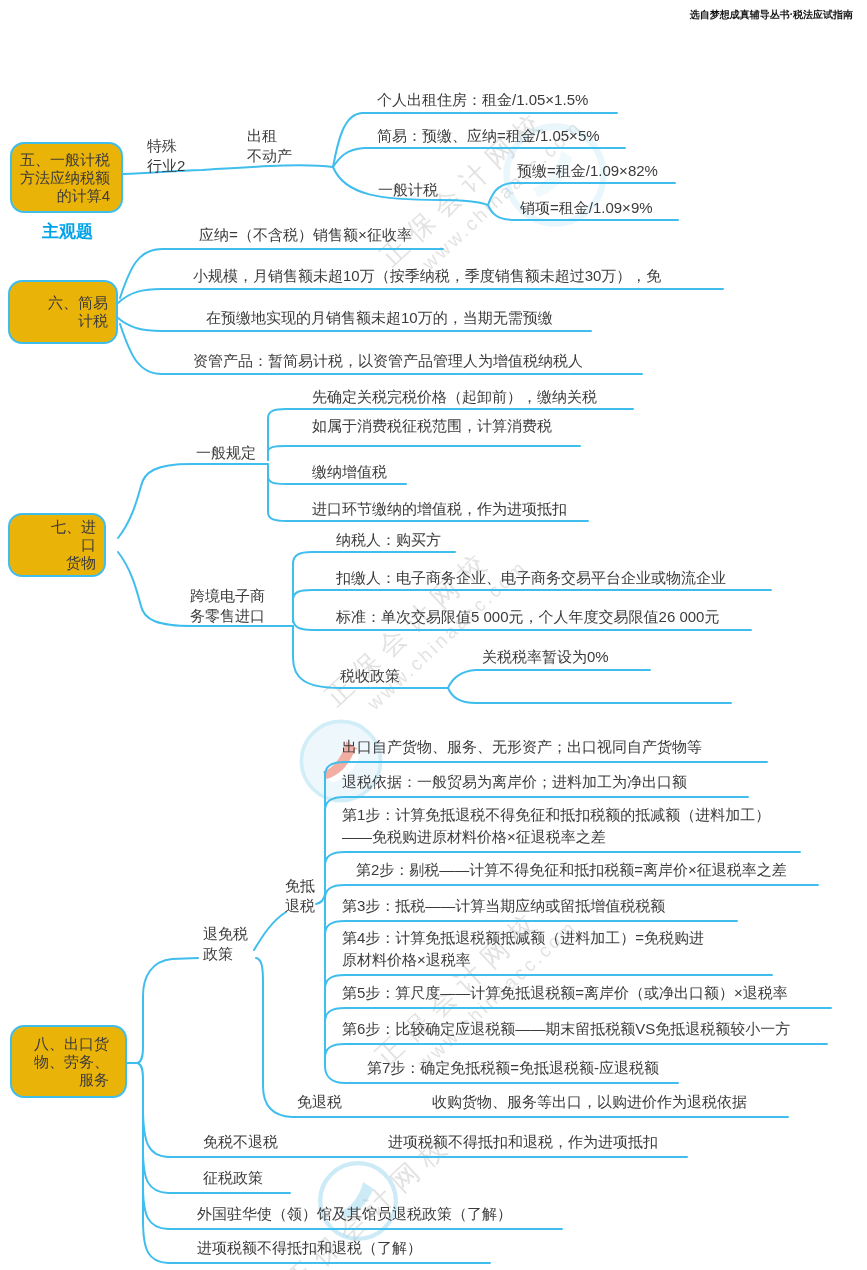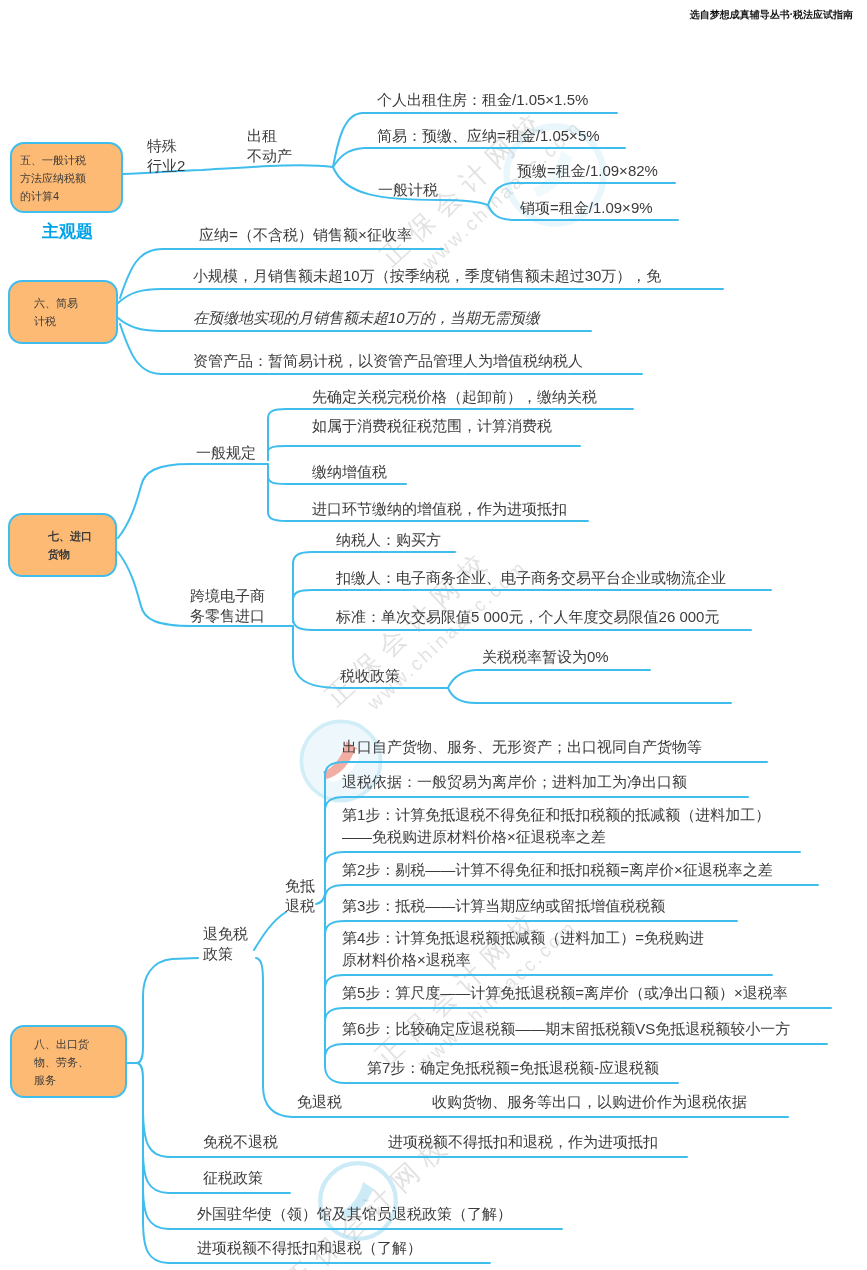--- a/index.html
+++ b/index.html
@@ -1,23 +1,23 @@
 <!DOCTYPE html>
 <html><head>
 <meta charset="utf-8">
 <style>
   html,body{margin:0;padding:0;background:#ffffff;}
   #page{position:relative;width:867px;height:1270px;background:#fff;overflow:hidden;
         font-family:"Liberation Sans","DejaVu Sans",sans-serif;}
   #connectors{position:absolute;left:0;top:0;z-index:2;}
   .txt{position:absolute;z-index:3;font-size:15px;line-height:22px;color:#3b3b3b;white-space:pre-line;}
   .lbl{line-height:20px;}
-  .node{position:absolute;z-index:3;border:2px solid #3fbeee;border-radius:14px;background:#fdba74;
-        font-size:11px;line-height:18px;color:#3b3b3b;white-space:pre-line;
-        display:flex;align-items:center;box-sizing:border-box;}
+  .node{position:absolute;z-index:3;border:2px solid #3fbeee;border-radius:14px;background:#eab308;
+        font-size:15px;line-height:18px;color:#3b3b3b;white-space:pre-line;
+        display:flex;align-items:center;box-sizing:border-box;text-align:right;}
   .node > span{display:block;}
   #header{position:absolute;top:8px;right:14px;z-index:3;font-size:10px;font-weight:bold;color:#141414;}
   #note5{position:absolute;left:42px;top:220px;z-index:3;font-size:17px;font-weight:bold;color:#00a3e8;}
   .wm{position:absolute;z-index:1;transform:rotate(-43deg);transform-origin:0 50%;
       color:#cccccc;opacity:.55;pointer-events:none;}
   .wm .brand{font-size:27px;letter-spacing:9px;line-height:34px;}
   .wm .site{font-size:19px;letter-spacing:3px;line-height:30px;padding-left:26px;}
   .logo{position:absolute;z-index:1;pointer-events:none;}
 </style>
 </head>
@@ -120,30 +120,30 @@
   <div class="txt lbl" style="left:147px;top:136px;">特殊
 行业2</div>
   <div class="txt lbl" style="left:247px;top:126px;">出租
 不动产</div>
   <div class="txt" style="left:377px;top:89px;">个人出租住房：租金/1.05×1.5%</div>
   <div class="txt" style="left:377px;top:125px;">简易：预缴、应纳=租金/1.05×5%</div>
   <div class="txt" style="left:378px;top:179px;">一般计税</div>
   <div class="txt" style="left:517px;top:160px;">预缴=租金/1.09×82%</div>
   <div class="txt" style="left:520px;top:197px;">销项=租金/1.09×9%</div>
 
-  <div class="node" style="left:8px;top:280px;width:110px;height:64px;padding:4px 8px 4px 24px;">
+  <div class="node" style="left:8px;top:280px;width:110px;height:64px;padding:4px 8px 4px 38px;">
     <span>六、简易
 计税</span>
   </div>
   <div class="txt" style="left:199px;top:226px;font-family:Liberation Mono, monospace;">应纳=（不含税）销售额×征收率</div>
   <div class="txt" style="left:193px;top:265px;">小规模，月销售额未超10万（按季纳税，季度销售额未超过30万），免</div>
-  <div class="txt" style="left:193px;top:307px;font-style:italic;">在预缴地实现的月销售额未超10万的，当期无需预缴</div>
+  <div class="txt" style="left:206px;top:307px;">在预缴地实现的月销售额未超10万的，当期无需预缴</div>
   <div class="txt" style="left:193px;top:350px;">资管产品：暂简易计税，以资管产品管理人为增值税纳税人</div>
 
-  <div class="node" style="left:8px;top:513px;width:109px;height:64px;padding:4px 8px 4px 38px;font-weight:bold;">
+  <div class="node" style="left:8px;top:513px;width:98px;height:64px;padding:4px 8px 4px 38px;">
     <span>七、进口
 货物</span>
   </div>
   <div class="txt" style="left:196px;top:442px;">一般规定</div>
   <div class="txt" style="left:312px;top:386px;">先确定关税完税价格（起卸前），缴纳关税</div>
   <div class="txt" style="left:312px;top:415px;">如属于消费税征税范围，计算消费税</div>
   <div class="txt" style="left:312px;top:461px;">缴纳增值税</div>
   <div class="txt" style="left:312px;top:498px;">进口环节缴纳的增值税，作为进项抵扣</div>
   <div class="txt lbl" style="left:190px;top:586px;">跨境电子商
 务零售进口</div>
@@ -159,21 +159,21 @@
 服务</span>
   </div>
   <div class="txt lbl" style="left:203px;top:924px;">退免税
 政策</div>
   <div class="txt lbl" style="left:285px;top:876px;">免抵
 退税</div>
   <div class="txt" style="left:342px;top:736px;">出口自产货物、服务、无形资产；出口视同自产货物等</div>
   <div class="txt" style="left:342px;top:771px;">退税依据：一般贸易为离岸价；进料加工为净出口额</div>
   <div class="txt" style="left:342px;top:804px;">第1步：计算免抵退税不得免征和抵扣税额的抵减额（进料加工）
 ——免税购进原材料价格×征退税率之差</div>
-  <div class="txt" style="left:342px;top:859px;">第2步：剔税——计算不得免征和抵扣税额=离岸价×征退税率之差</div>
+  <div class="txt" style="left:356px;top:859px;">第2步：剔税——计算不得免征和抵扣税额=离岸价×征退税率之差</div>
   <div class="txt" style="left:342px;top:895px;">第3步：抵税——计算当期应纳或留抵增值税税额</div>
   <div class="txt" style="left:342px;top:927px;">第4步：计算免抵退税额抵减额（进料加工）=免税购进
 原材料价格×退税率</div>
   <div class="txt" style="left:342px;top:982px;">第5步：算尺度——计算免抵退税额=离岸价（或净出口额）×退税率</div>
   <div class="txt" style="left:342px;top:1018px;">第6步：比较确定应退税额——期末留抵税额VS免抵退税额较小一方</div>
   <div class="txt" style="left:344px;top:1057px;margin-left:23px;">第7步：确定免抵税额=免抵退税额-应退税额</div>
   <div class="txt" style="left:297px;top:1091px;">免退税</div>
   <div class="txt" style="left:432px;top:1091px;">收购货物、服务等出口，以购进价作为退税依据</div>
   <div class="txt" style="left:203px;top:1131px;">免税不退税</div>
   <div class="txt" style="left:388px;top:1131px;">进项税额不得抵扣和退税，作为进项抵扣</div>

